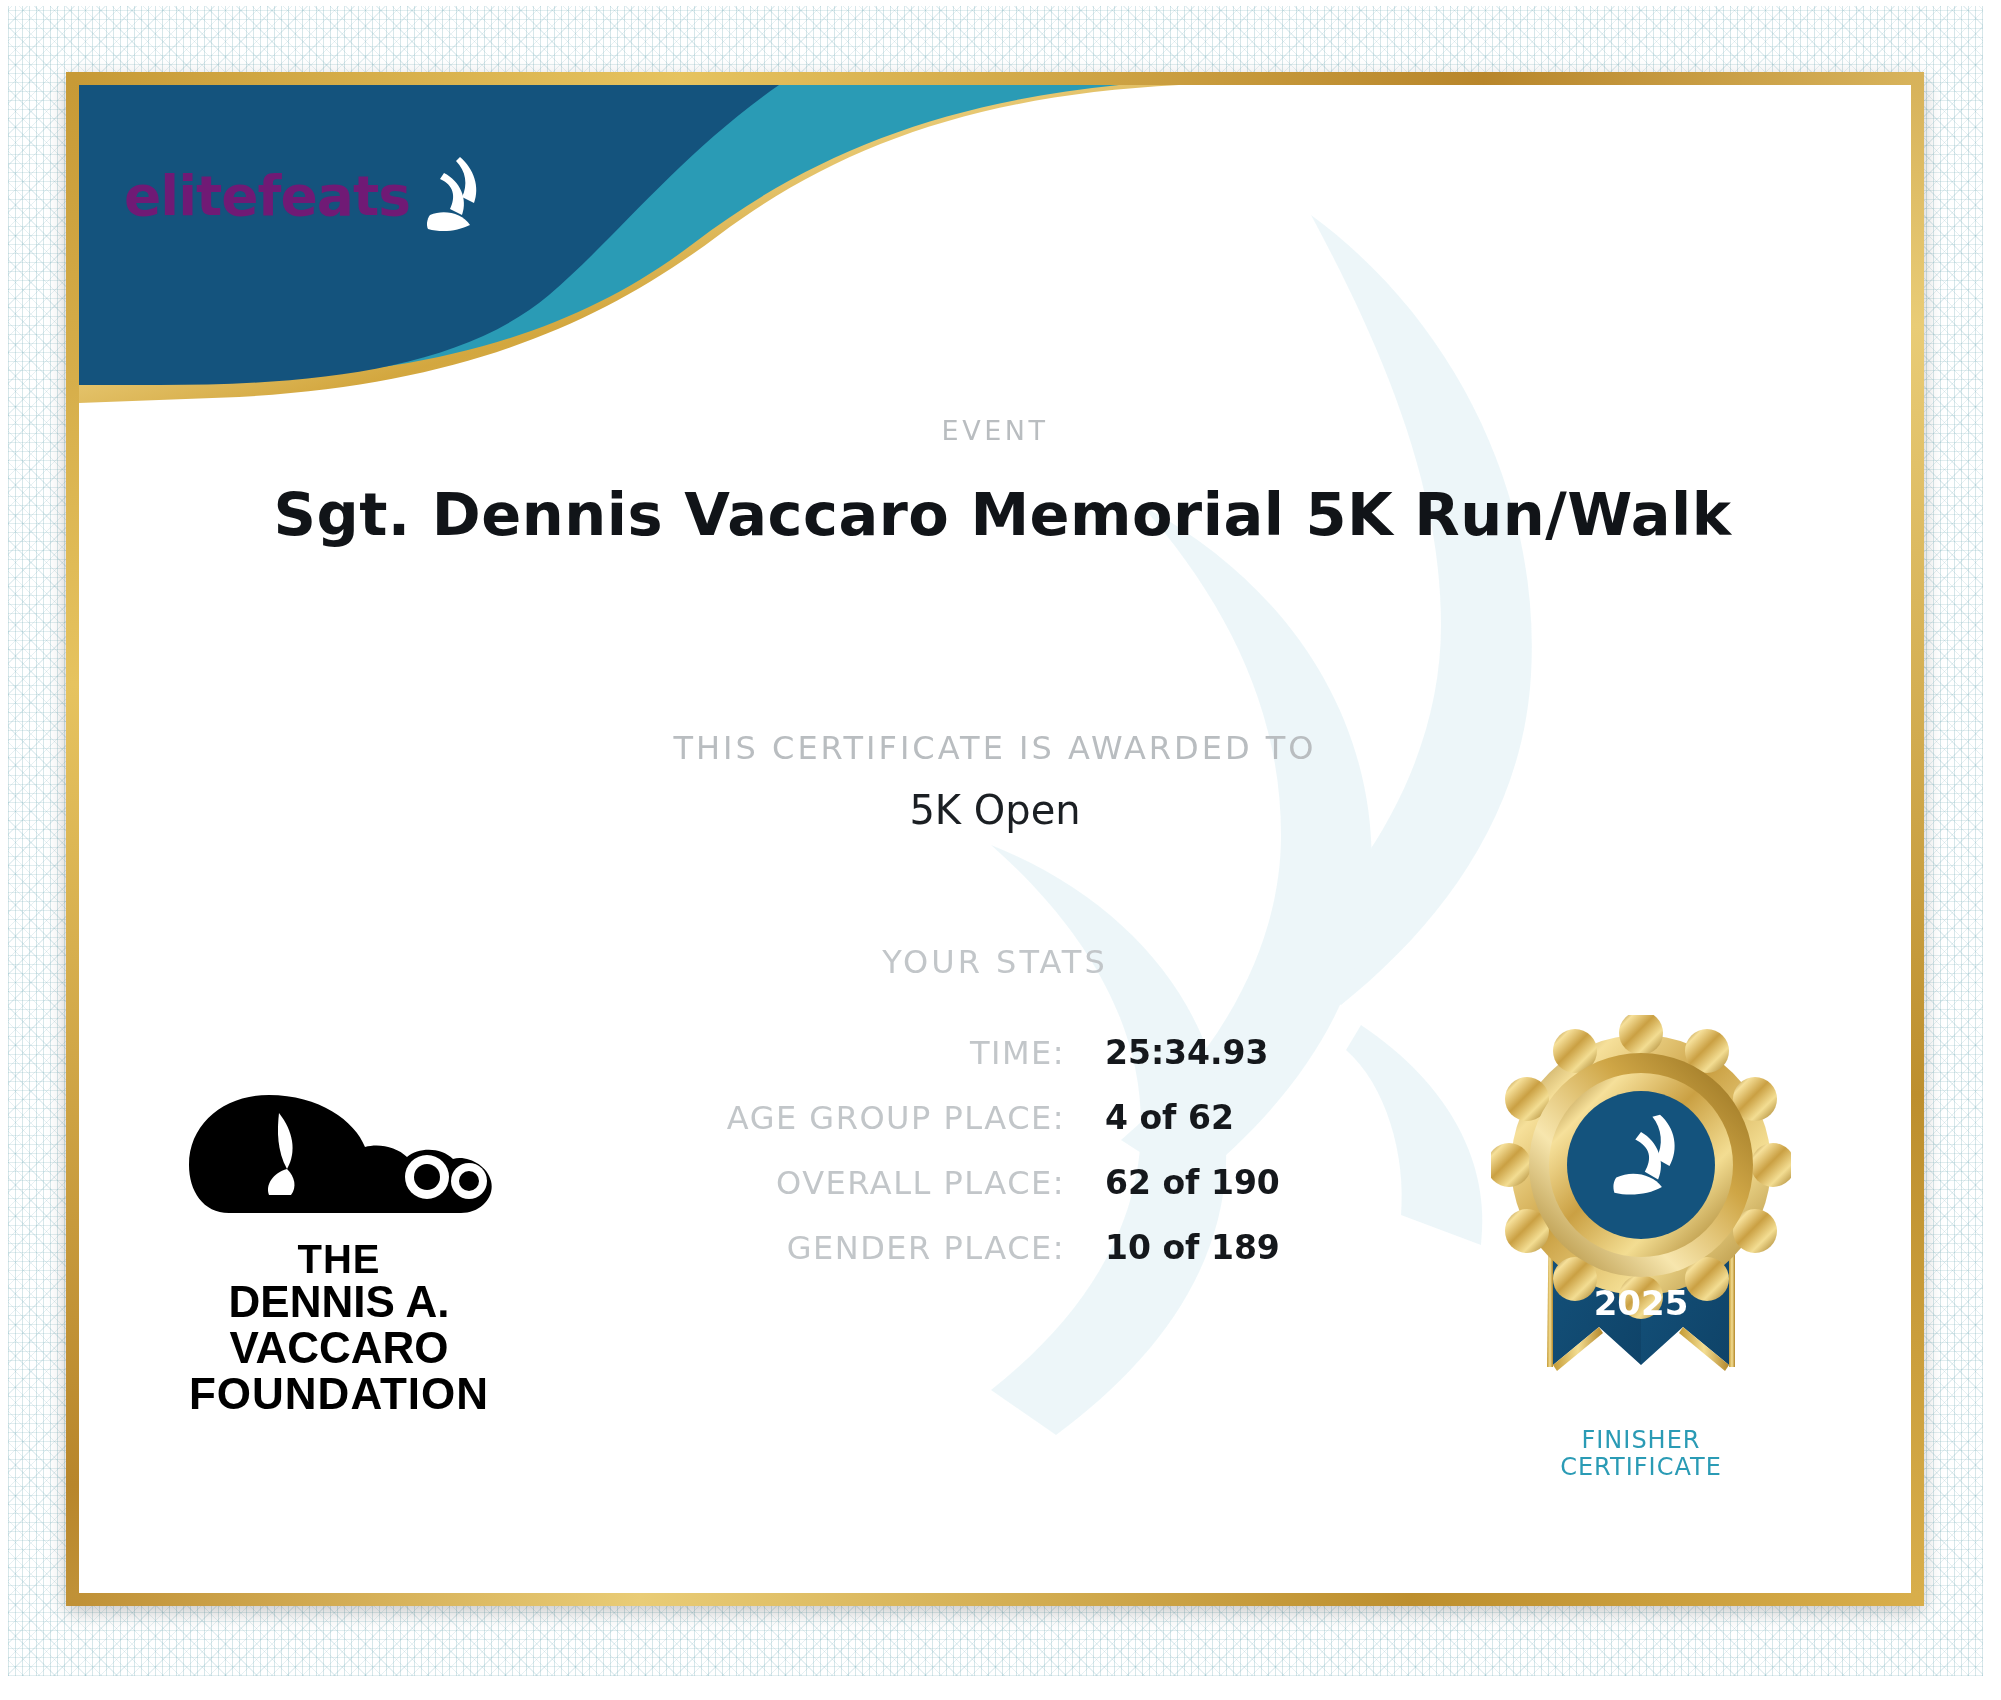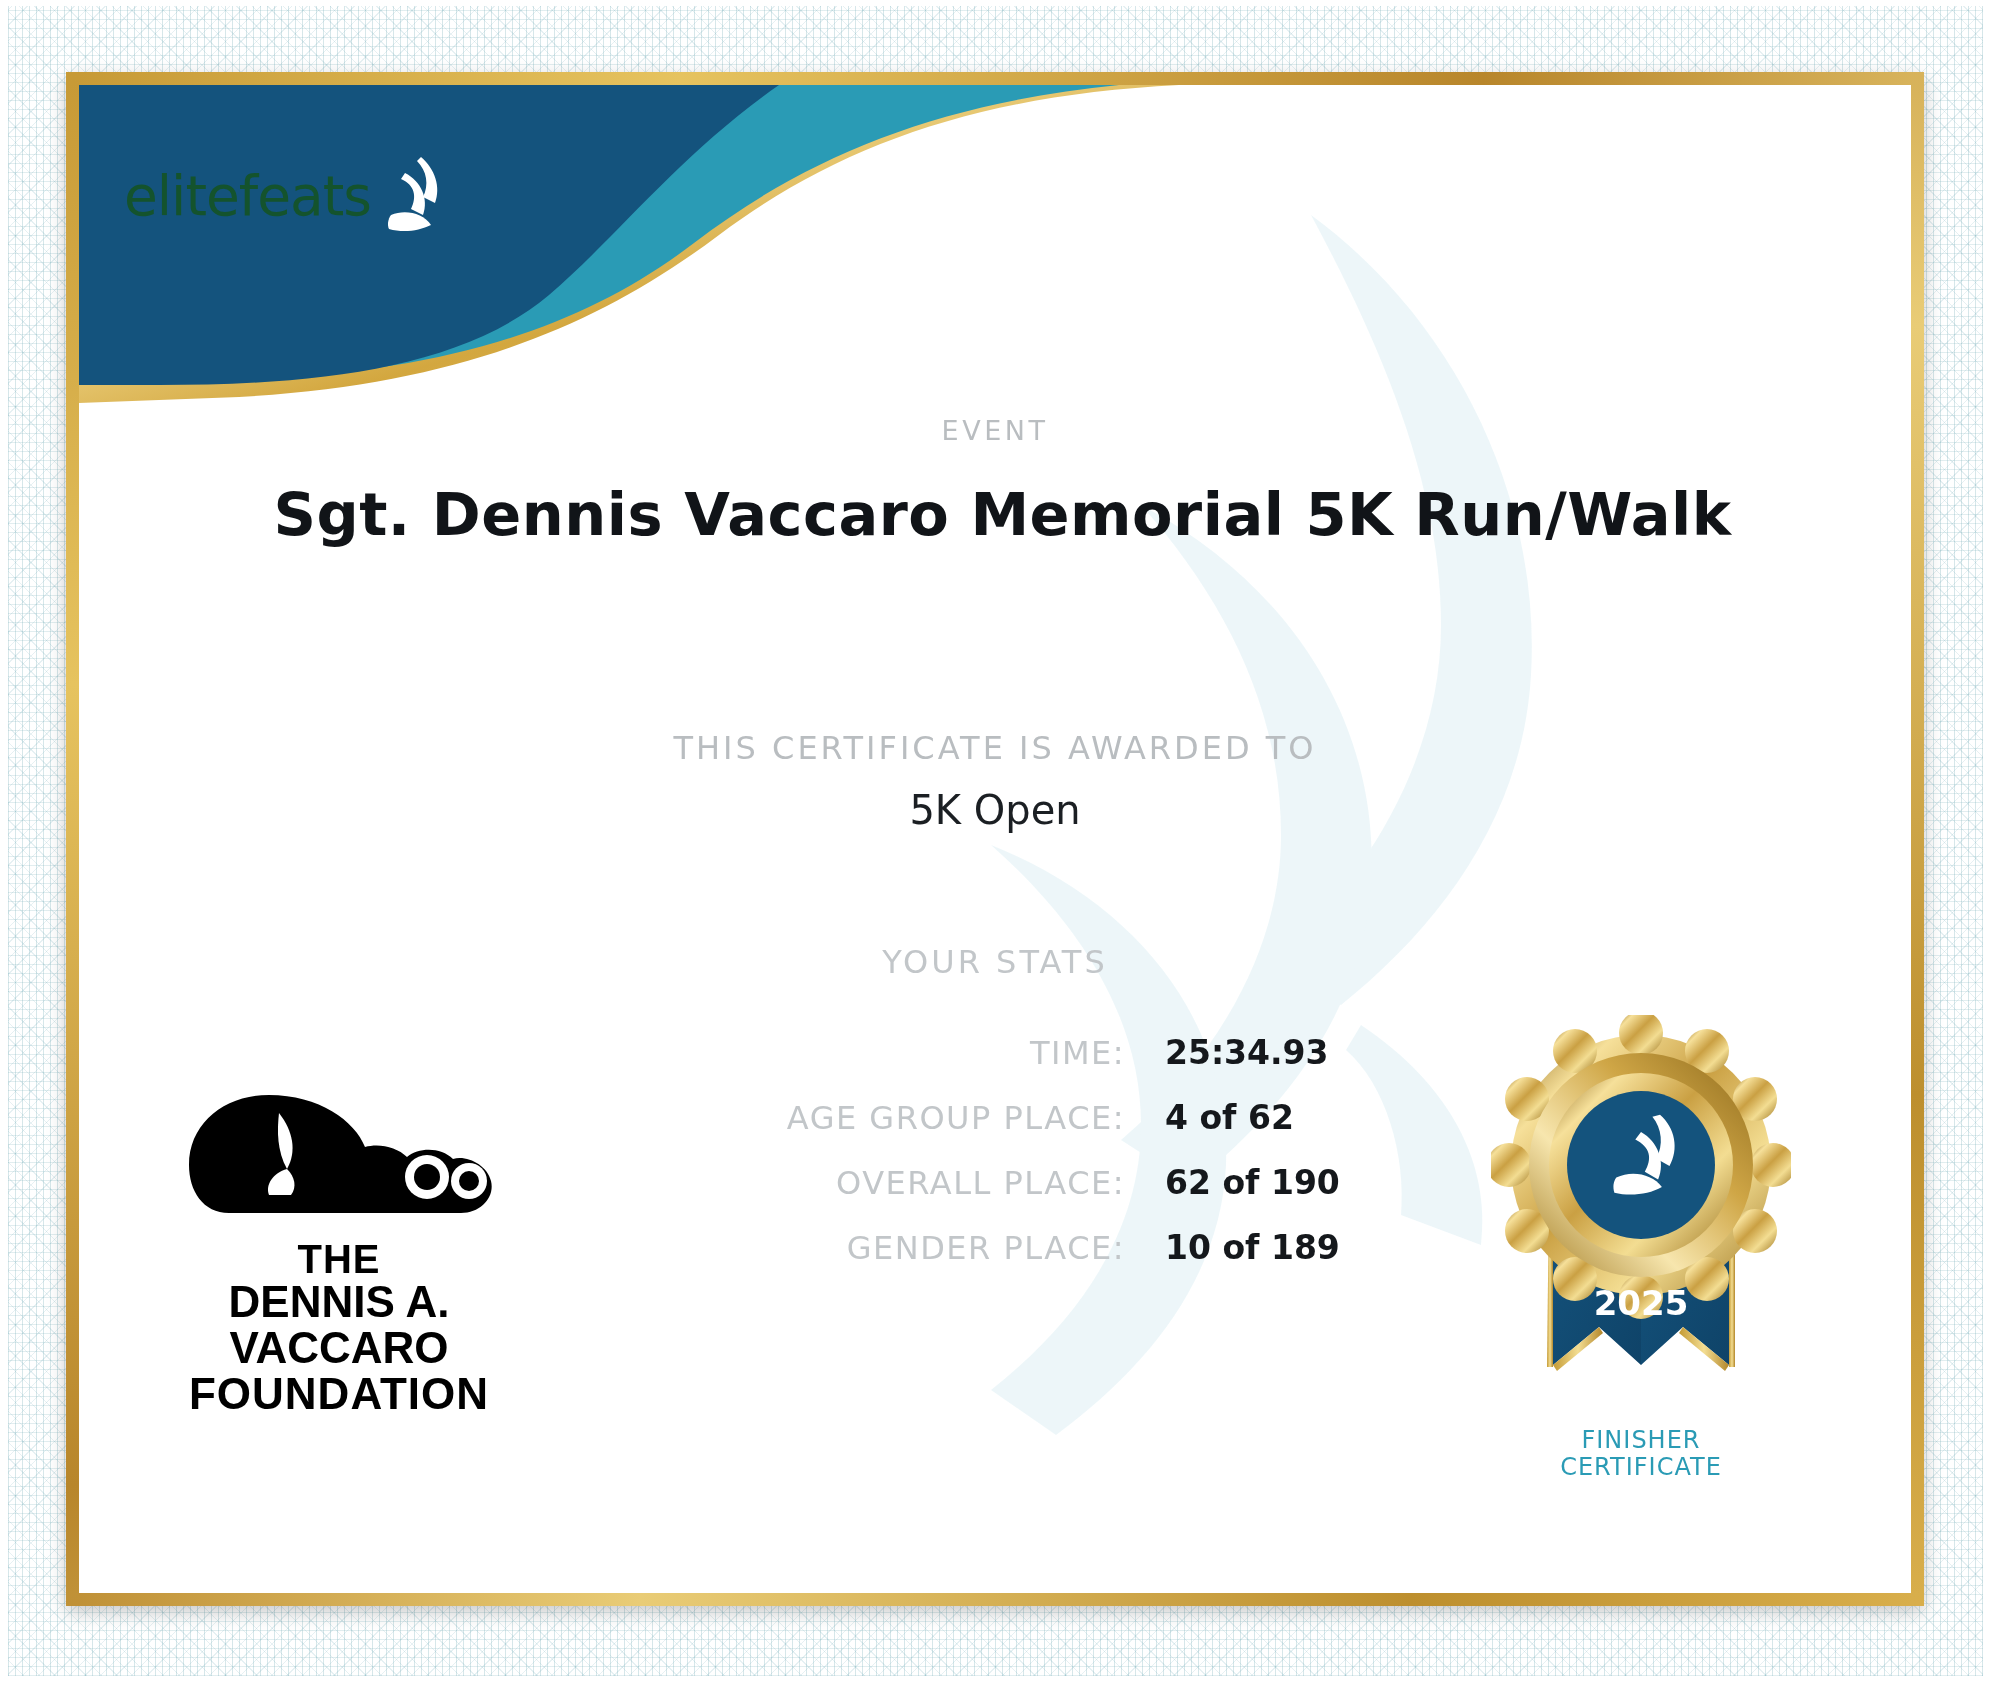--- a/index.html
+++ b/index.html
@@ -106,23 +106,23 @@
   }
   .logo-wrap {
     position: absolute;
     left: 45px;
     top: 68px;
     display: flex;
     align-items: center;
     gap: 6px;
   }
   .logo-text {
-    color: #14532d;
+    color: #701a75;
     font-size: 55px;
-    font-weight: normal;
+    font-weight: bold;
     letter-spacing: -1px;
     font-family: "DejaVu Sans", sans-serif;
   }
 
   
   .content {
     position: absolute;
     left: 0;
     right: 0;
     top: 330px;
@@ -175,21 +175,21 @@
   
   .stats {
     margin-top: 52px;
     width: 1180px;
     margin-left: auto;
     margin-right: auto;
   }
   .stat-row {
     display: flex;
     align-items: baseline;
-    justify-content: flex-end;
+    justify-content: center;
     margin-bottom: 26px;
     gap: 28px;
   }
   .stat-key {
     width: 600px;
     text-align: right;
     color: #c2c6c9;
     font-size: 32px;
     letter-spacing: 1.5px;
     padding-right: 12px;

